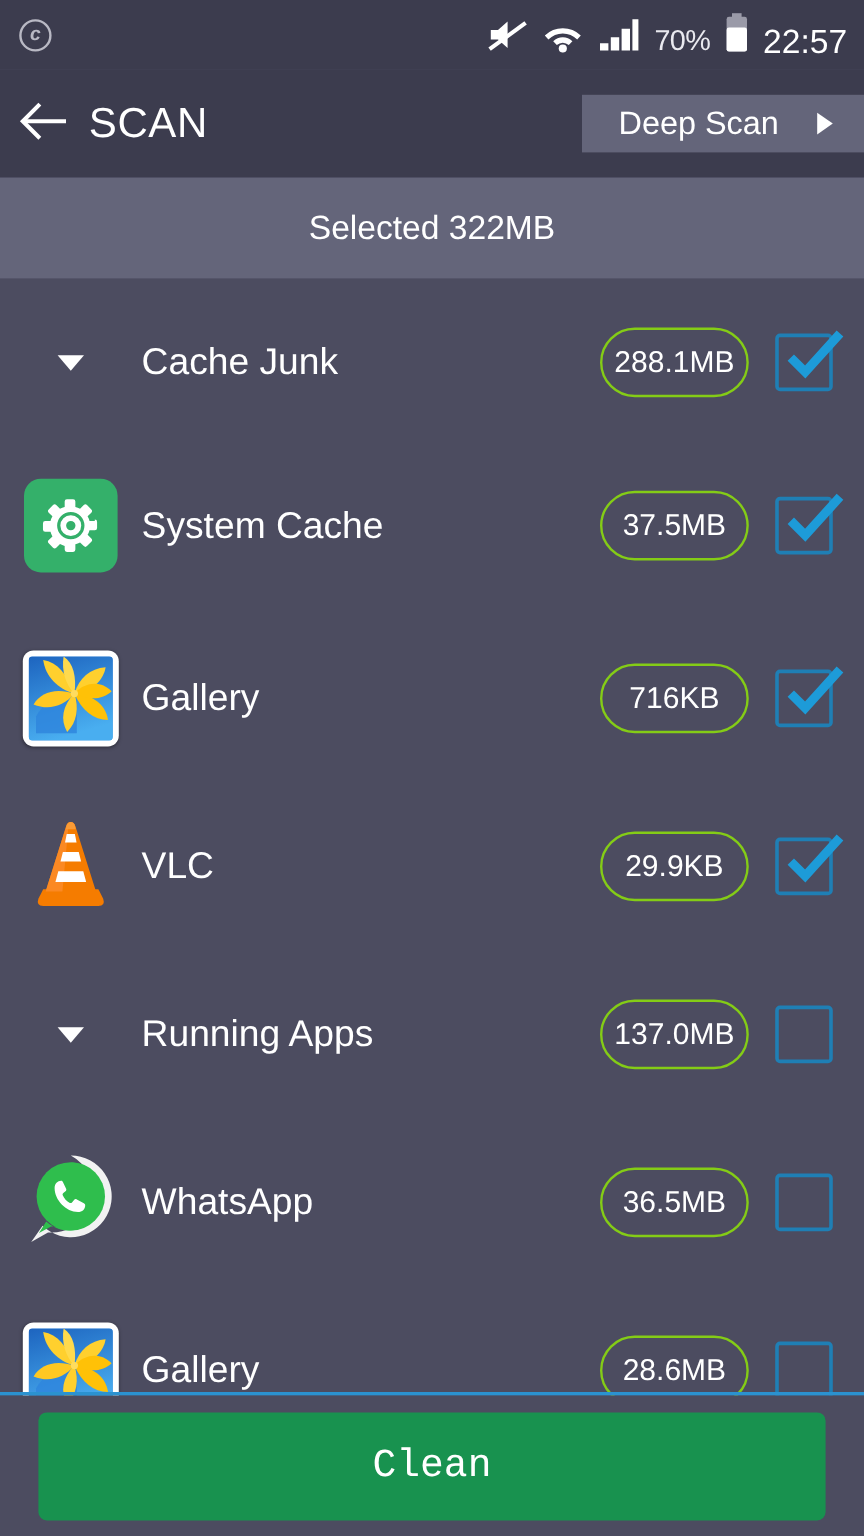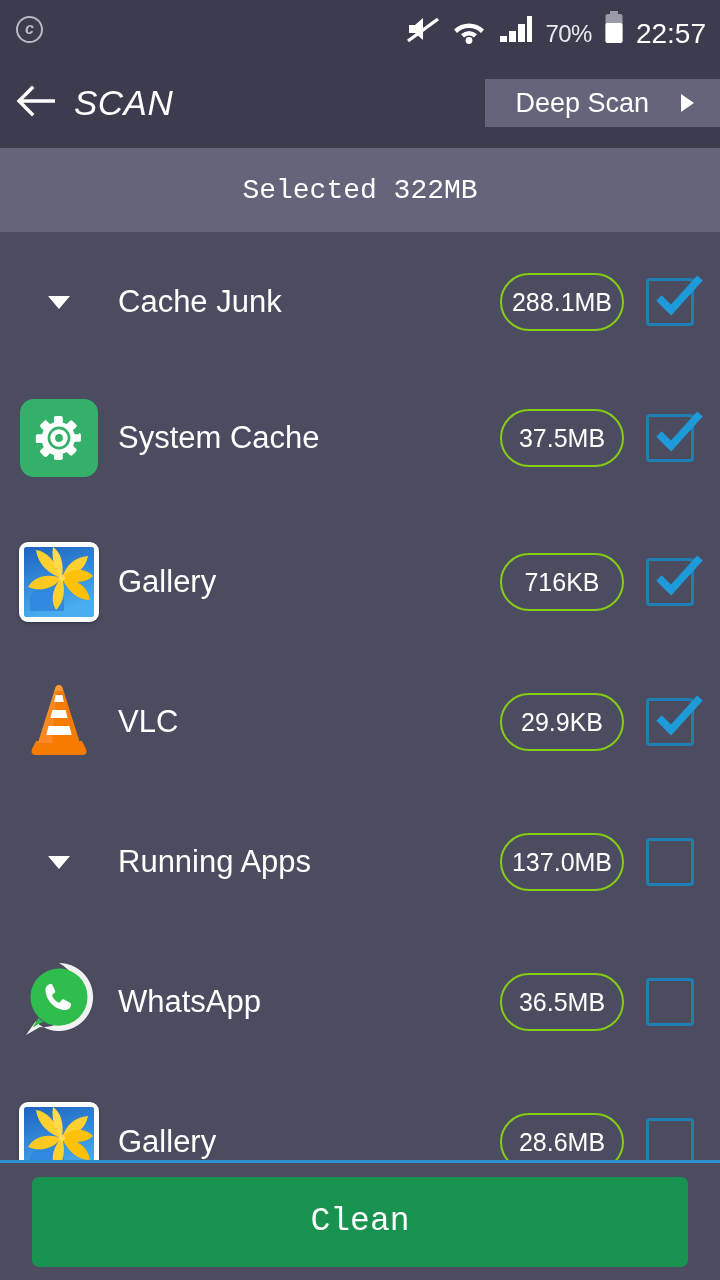--- a/index.html
+++ b/index.html
@@ -31,36 +31,36 @@
 
   
   .appbar {
     position:absolute; top:58px; left:0; width:720px; height:90px;
     background:#3c3c4e; display:flex; align-items:center;
   }
   .back-btn {
     width:74px; height:90px; display:flex; align-items:center; justify-content:center;
   }
   .appbar-title {
-    color:#ffffff; font-size:35px; letter-spacing:.5px;font-style:italic;
+    color:#ffffff; font-size:35px; letter-spacing:.5px;
   }
   .deepscan {
     margin-left:auto; height:48px; background:#64657a;
     display:flex; align-items:center; gap:32px;
     padding:0 26px 0 30px; color:#ffffff; font-size:27px;
   }
   .tri-right {
     width:0; height:0; border-left:13px solid #ffffff;
     border-top:9px solid transparent; border-bottom:9px solid transparent;
   }
 
   
   .selbar {
     position:absolute; top:148px; left:0; width:720px; height:84px;
-    background:#64657a; display:flex; align-items:center; justify-content:center;font-family:Liberation Mono, monospace;
+    background:#64657a; display:flex; align-items:center; justify-content:center;
   }
   .selbar span { color:#ffffff; font-size:28px; }
 
   
   .list { position:absolute; top:232px; left:0; width:720px; height:928px; }
   .row {
     position:absolute; left:0; width:720px; height:140px;
     display:flex; align-items:center;
   }
   .row-icon-wrap {

